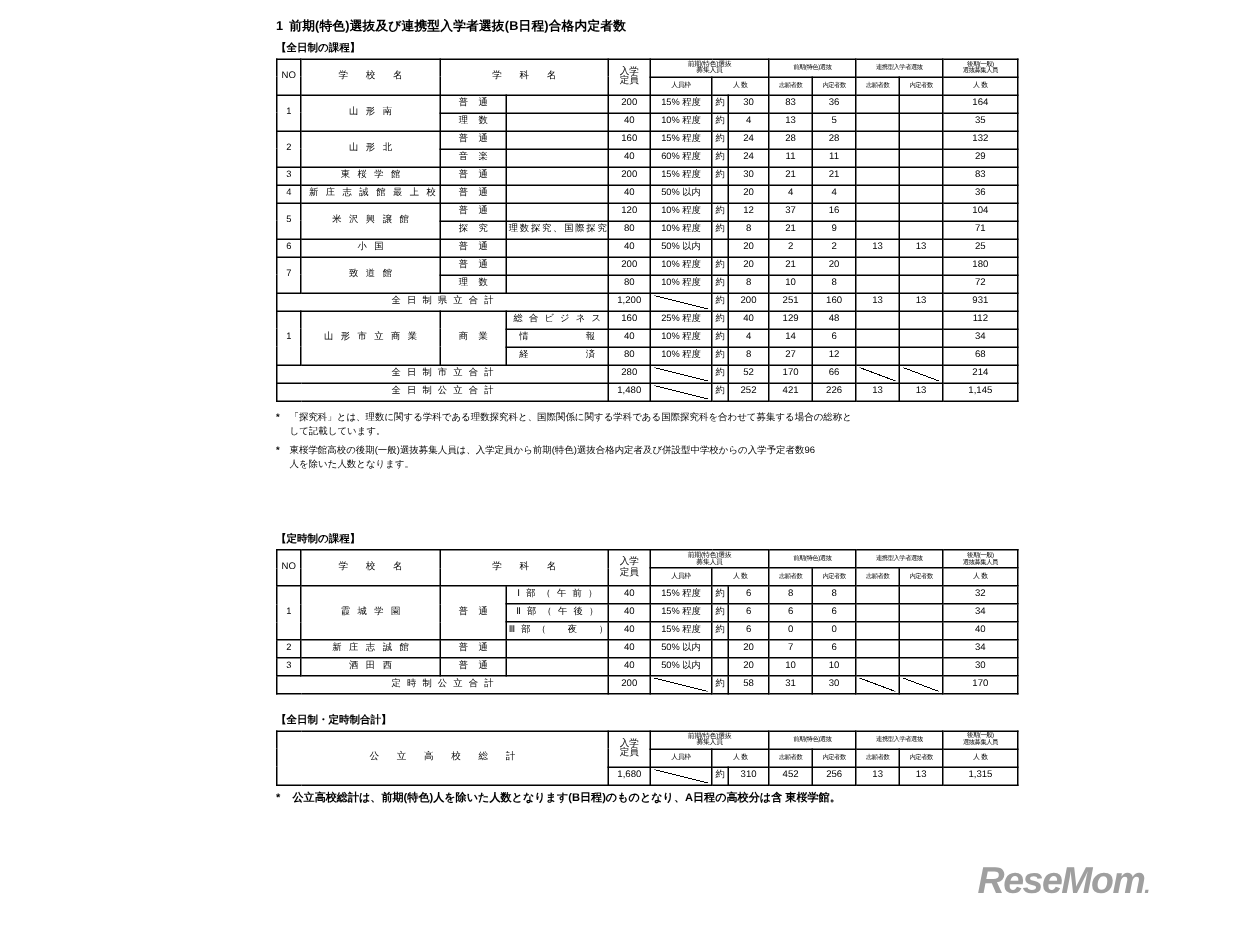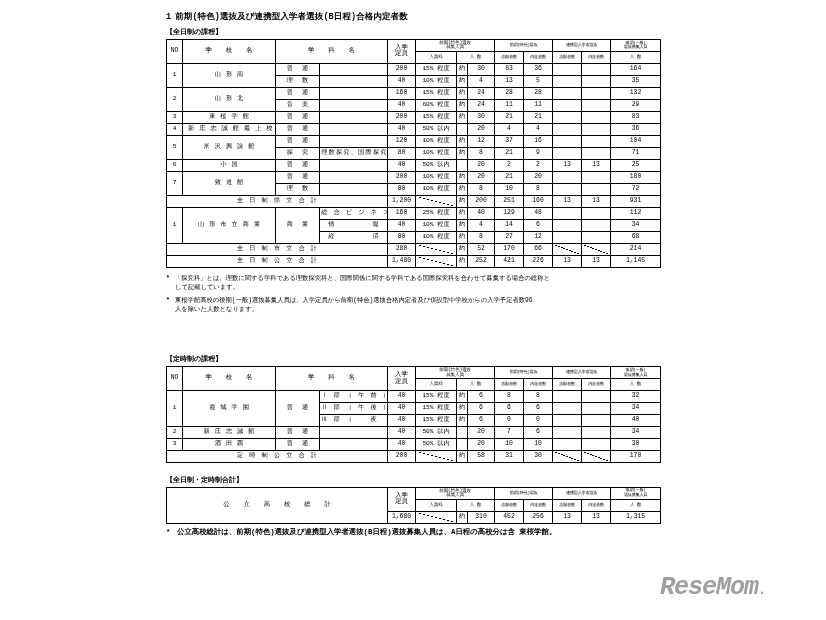--- a/index.html
+++ b/index.html
@@ -8,23 +8,22 @@
   }
   body {
     width: 826px; height: 620px;
     font-family: "Liberation Sans", "DejaVu Sans", sans-serif;
     color: #000;
     overflow: hidden;
     position: relative;
   }
   .page {
     position: absolute;
-    left: 166px; top: 12px;
+    left: 184px; top: 12px;
     width: 500px;
-    font-family: Liberation Mono, monospace;
   }
   .doc-title {
     font-size: 8.5px;
     font-weight: bold;
     letter-spacing: .1px;
     margin: 0 0 7px 0;
     line-height: 1.2;
   }
   .doc-title .num { margin-right: 4px; }
   .section-label {
@@ -104,21 +103,21 @@
     margin-top: 3px;
     font-size: 7.4px;
     font-weight: bold;
     line-height: 1.4;
     display: flex;
   }
   .bottom-note .star { width: 11px; flex: 0 0 11px; }
   .watermark {
     position: absolute;
     right: 60px; bottom: 18px;
-    font-family: Liberation Mono, monospace;
+    font-family: Liberation Sans, sans-serif;
     font-size: 25px;
     font-weight: bold;
     font-style: italic;
     color: #8a8a8a;
     opacity: .82;
     letter-spacing: -1px;
     pointer-events: none;
   }
   .watermark .dot { font-size: 15px; }
 </style>
@@ -618,20 +617,20 @@
         <td class="num-r-b thick-bottom">13</td>
         <td class="num-r-b thick-bottom">13</td>
         <td class="num-r-b thick-bottom thick-right">1,315</td>
       </tr>
     </thead>
   </table>
 
   <div class="bottom-note">
     <span class="star">*</span>
     <span class="body">
-      <span>公立高校総計は、前期(特色)選抜及び連携型入学者選抜(B日程)選抜募集人員は、A日程の高校分は含</span>
+      <span>公立高校総計は、前期(特色)人を除いた人数となります(B日程)のものとなり、A日程の高校分は含</span>
       <span class="l2">東桜学館。</span>
     </span>
   </div>
 
 </div>
 
 <div class="watermark"><span>ReseMom</span><span class="dot">.</span></div>
 
 </body></html>

